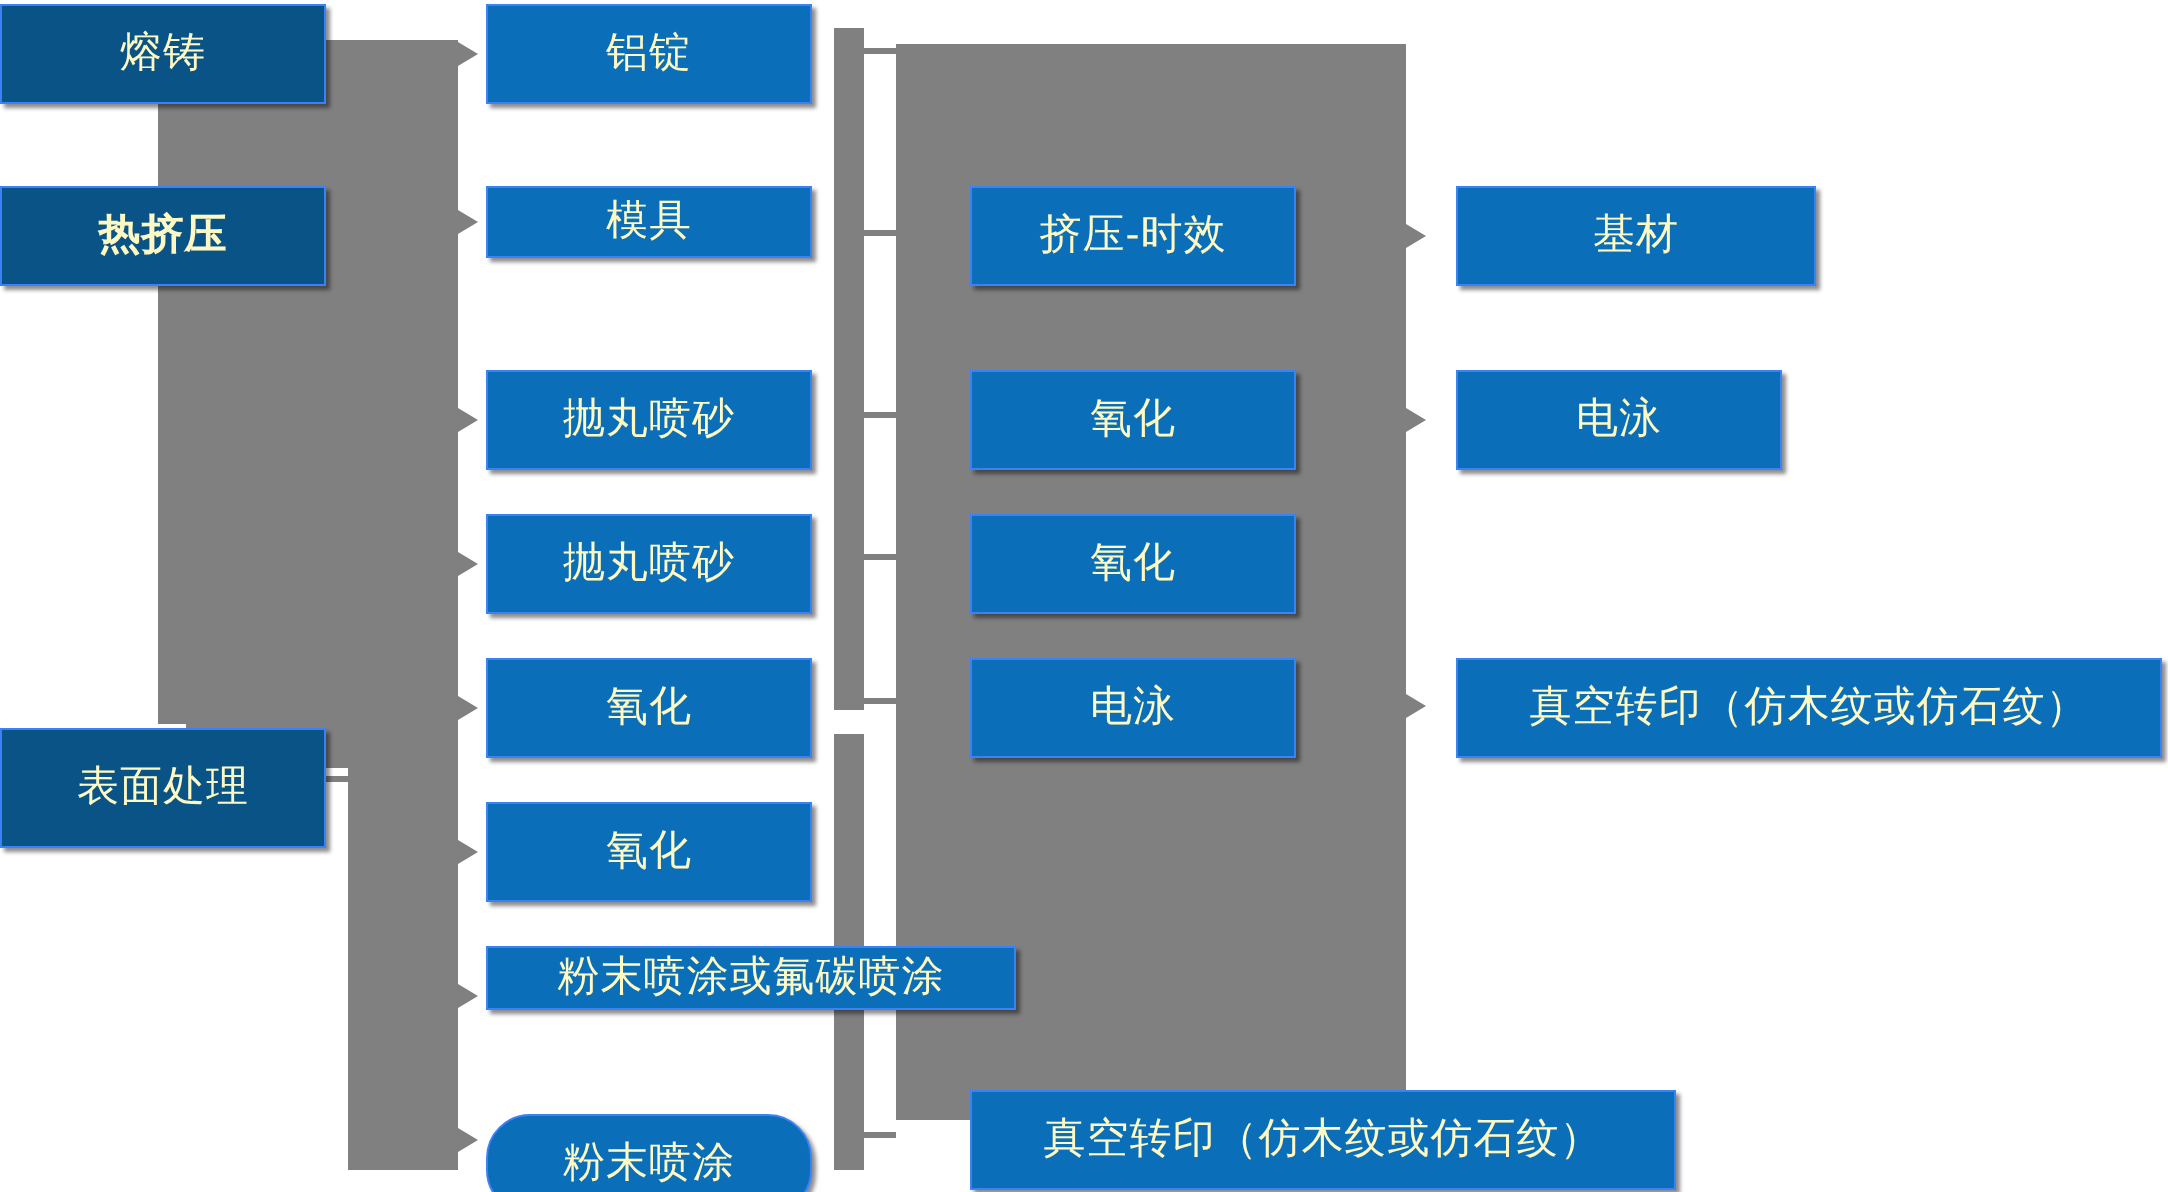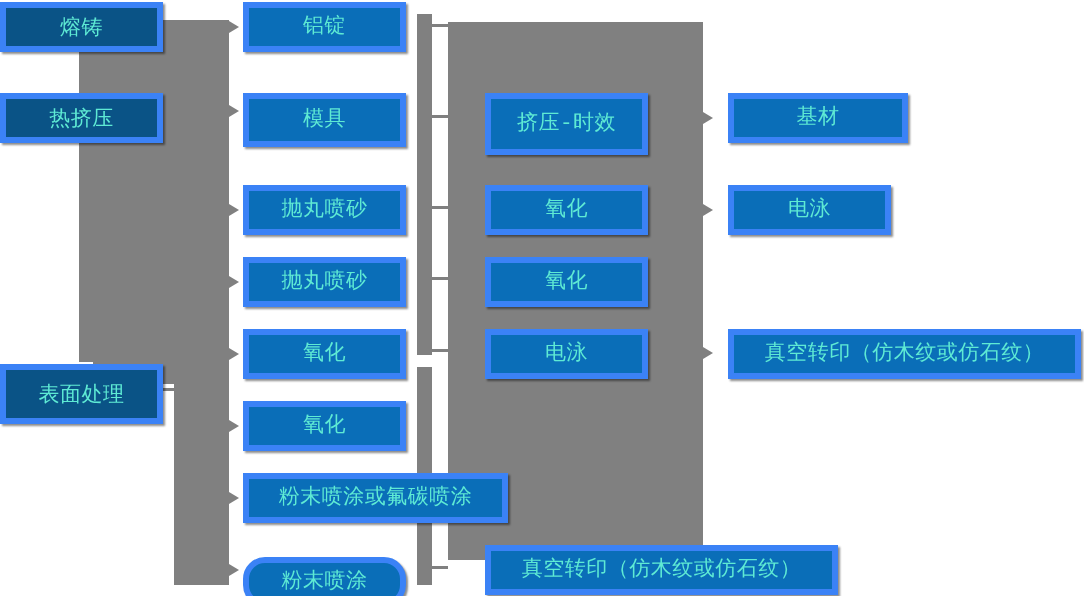--- a/index.html
+++ b/index.html
@@ -22,30 +22,30 @@
     position: absolute;
     background: #808080;
   }
   
   .box {
     position: absolute;
     box-sizing: border-box;
     display: flex;
     align-items: center;
     justify-content: center;
-    color: #5eead4;
-    border: 6px solid #3b82f6;
+    color: #fef9c3;
+    border: 1px solid #3b82f6;
     box-shadow: 2px 2px 2px rgba(0,0,0,0.45);
     font-size: 21px;
     line-height: 1.1;
     white-space: nowrap;
     letter-spacing: 0.5px;
   }
   .box.dark  { background: #0A5386; }
-  .box.light { background: #0A6EB8; font-family: Liberation Mono, monospace; }
+  .box.light { background: #0A6EB8; }
   .box.wide  { font-size: 21px; }
 
   
   .arrow {
     position: absolute;
     width: 0; height: 0;
     border-top: 6px solid transparent;
     border-bottom: 6px solid transparent;
     border-left: 10px solid #808080;
   }
@@ -96,42 +96,42 @@
   <div class="stub" style="left:432px; top:566px; width:16px;"></div>
 
   <div class="gray" style="left:448px; top:22px; width:255px; height:538px;"></div>
 
   <div class="arrow" style="left:703px; top:112px;"></div>
   <div class="arrow" style="left:703px; top:204px;"></div>
   <div class="arrow" style="left:703px; top:347px;"></div>
 
   <div class="box dark" style="left:0px; top:2px; width:163px; height:50px;">熔铸</div>
 
-  <div class="box dark" style="left:0px; top:93px; width:163px; height:50px;">热挤压</div>
+  <div class="box dark" style="left:0px; top:93px; width:163px; height:50px;font-weight:bold;">热挤压</div>
 
   <div class="box dark" style="left:0px; top:364px; width:163px; height:60px;">表面处理</div>
 
   <div class="box light" style="left:243px; top:2px; width:163px; height:50px;">铝锭</div>
 
-  <div class="box light" style="left:243px; top:93px; width:163px; height:54px;">模具</div>
+  <div class="box light" style="left:243px; top:93px; width:163px; height:36px;">模具</div>
 
   <div class="box light" style="left:243px; top:185px; width:163px; height:50px;">抛丸喷砂</div>
 
   <div class="box light" style="left:243px; top:257px; width:163px; height:50px;">抛丸喷砂</div>
 
   <div class="box light" style="left:243px; top:329px; width:163px; height:50px;">氧化</div>
 
   <div class="box light" style="left:243px; top:401px; width:163px; height:50px;">氧化</div>
 
-  <div class="box light wide" style="left:243px; top:473px; width:265px; height:50px;">粉末喷涂或氟碳喷涂</div>
+  <div class="box light wide" style="left:243px; top:473px; width:265px; height:32px;">粉末喷涂或氟碳喷涂</div>
 
   <div class="box light" style="left:243px; top:557px; width:163px; height:50px;border-radius:22px;">粉末喷涂</div>
 
 
-  <div class="box light" style="left:485px; top:93px; width:163px; height:62px;text-align:right;">挤压-时效</div>
+  <div class="box light" style="left:485px; top:93px; width:163px; height:50px;text-align:right;">挤压-时效</div>
 
   <div class="box light" style="left:485px; top:185px; width:163px; height:50px;">氧化</div>
 
   <div class="box light" style="left:485px; top:257px; width:163px; height:50px;">氧化</div>
 
   <div class="box light" style="left:485px; top:329px; width:163px; height:50px;">电泳</div>
 
   <div class="box light wide" style="left:485px; top:545px; width:353px; height:50px;">真空转印（仿木纹或仿石纹）</div>
 
   <div class="box light" style="left:728px; top:93px; width:180px; height:50px;">基材</div>

